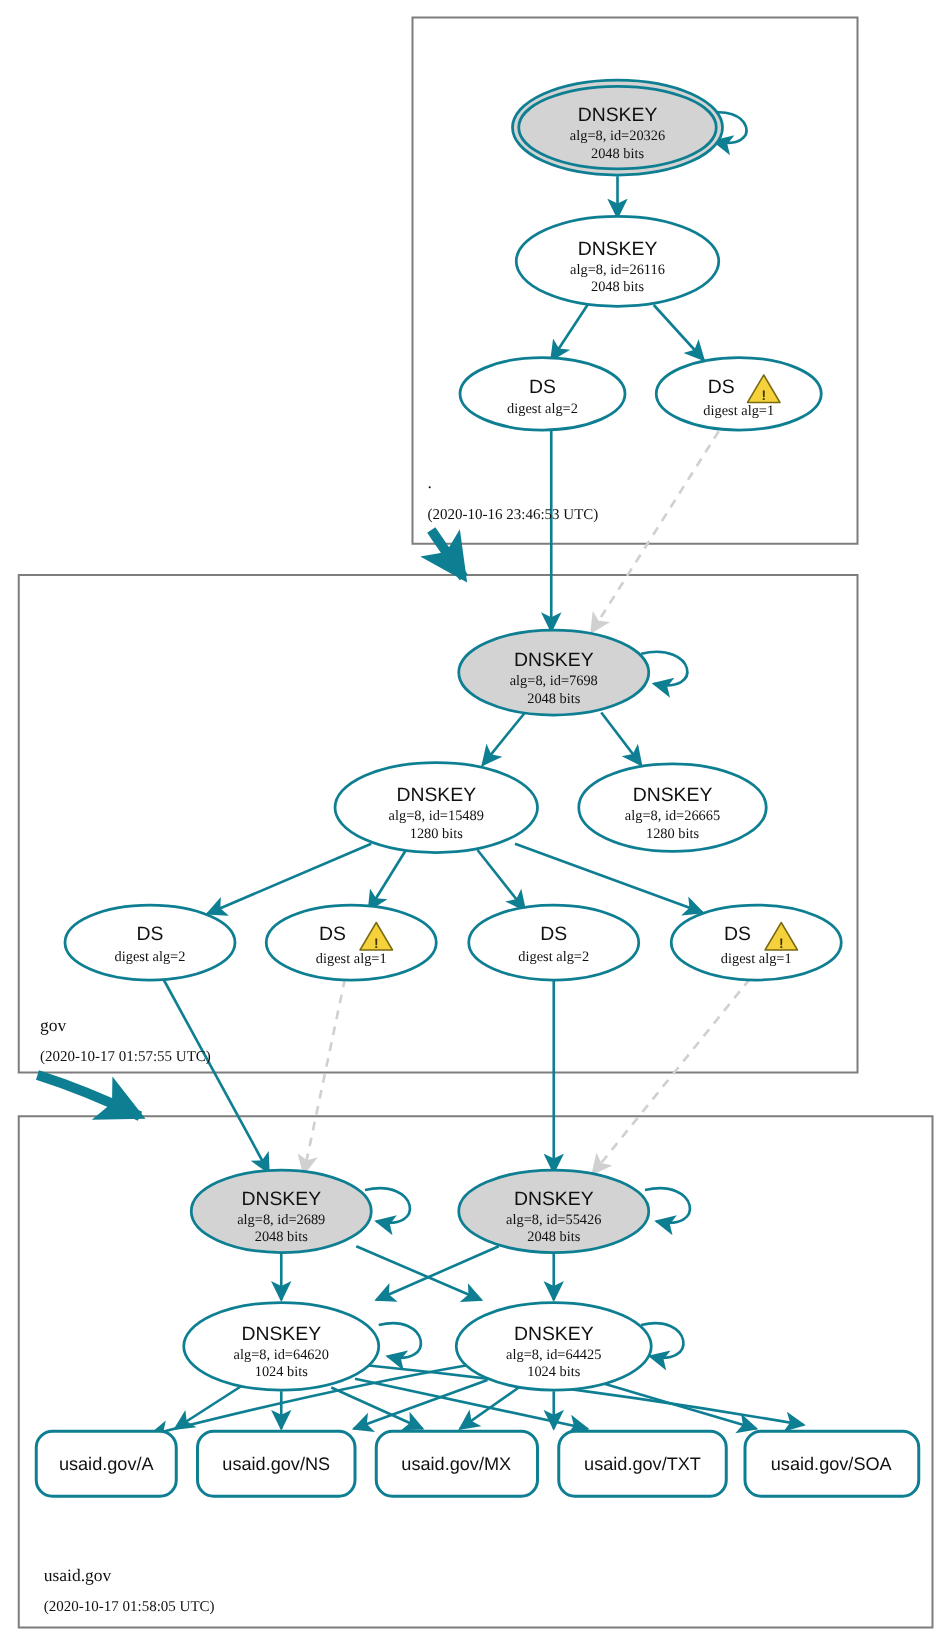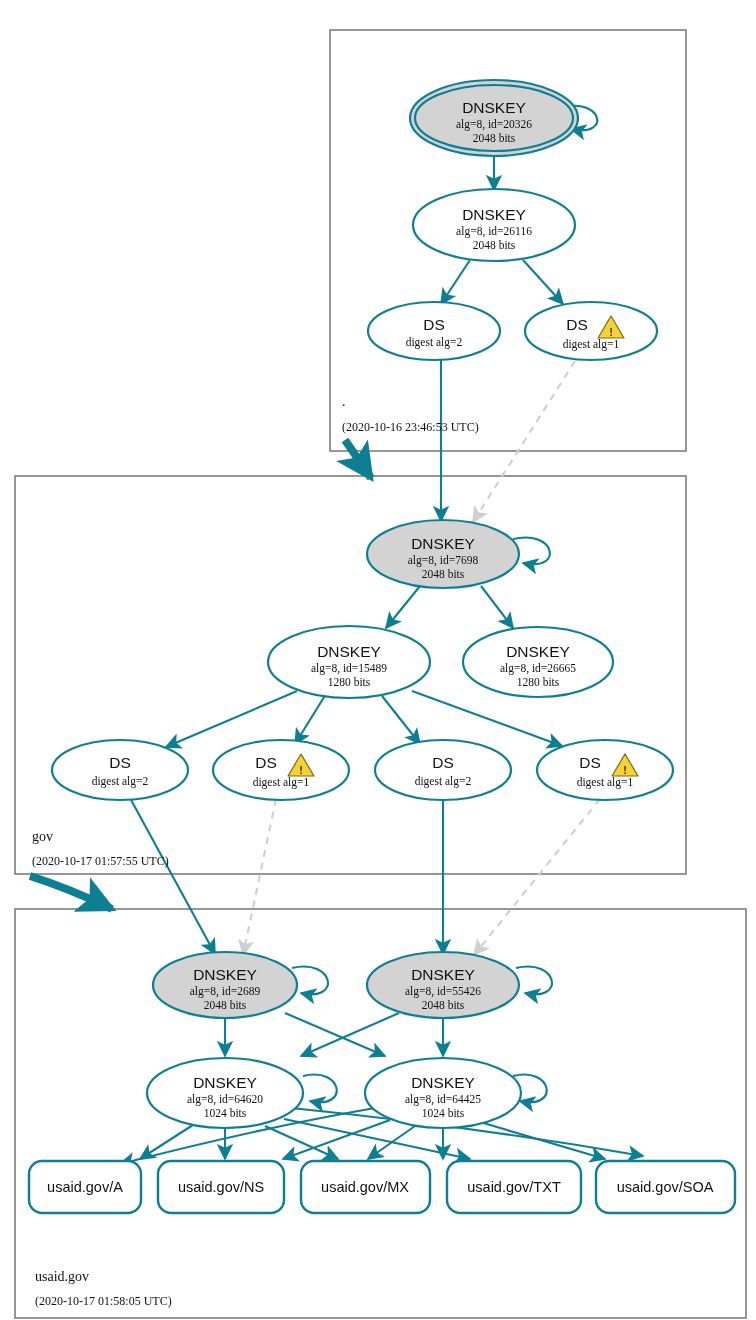--- a/index.html
+++ b/index.html
@@ -1,18 +1,18 @@
 <!DOCTYPE html>
 <html><head>
 <meta charset="utf-8">
 <style>
   html,body{margin:0;padding:0;background:#ffffff;}
   body{width:756px;height:1320px;overflow:hidden;
        font-family:"Liberation Sans",sans-serif;}
-  #stage{position:relative;width:756px;height:1293px;margin-top:16px;}
+  #stage{position:relative;width:756px;height:1293px;}
   svg{display:block;}
   .zonebox{fill:none;stroke:#7d7d7d;stroke-width:1.6;}
   .node-ell{fill:#ffffff;stroke:#0e7f92;stroke-width:2.2;}
   .node-ell.shaded{fill:#d3d3d3;}
   .node-rect{fill:#ffffff;stroke:#0e7f92;stroke-width:2.4;}
   .edge{fill:none;stroke:#0e7f92;stroke-width:2.1;}
   .edge-dash{fill:none;stroke:#d0d0d0;stroke-width:2.1;stroke-dasharray:7 6;}
   .edge-thick{fill:none;stroke:#0e7f92;stroke-width:8;}
   .t-title{font-family:"Liberation Sans",sans-serif;font-size:15.5px;fill:#111;text-anchor:middle;}
   .t-sub{font-family:"Liberation Serif",serif;font-size:11.5px;fill:#111;text-anchor:middle;}

